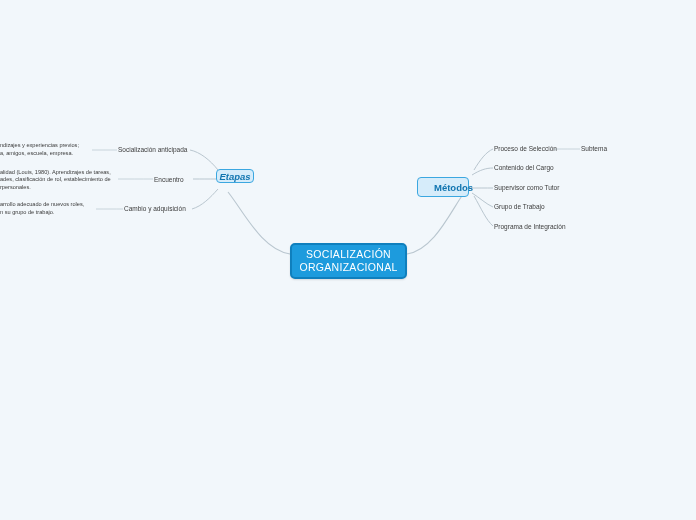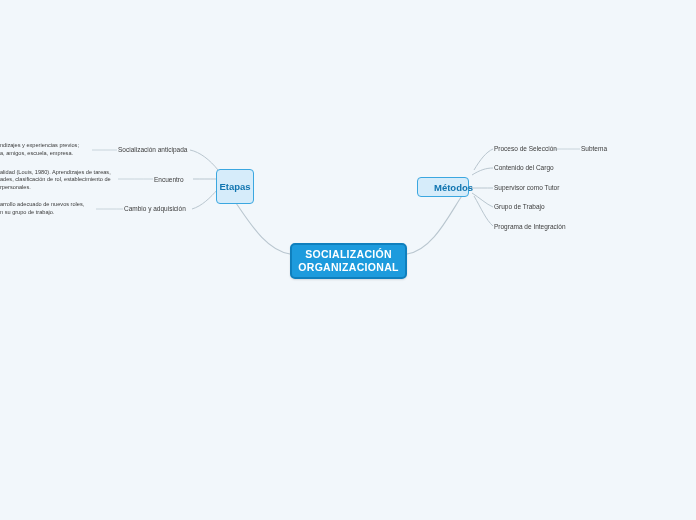--- a/index.html
+++ b/index.html
@@ -30,21 +30,21 @@
   .node {
     position: absolute;
     box-sizing: border-box;
   }
   
   .node-central {
     background: #1d9bdd;
     border: 2px solid #0f7fbd;
     border-radius: 5px;
     color: #ffffff;
-    font-weight: bold;
+    font-weight: normal;
     font-size: 10.5px;
     line-height: 13px;
     letter-spacing: 0.3px;
     text-align: center;
     display: flex;
     align-items: center;
     justify-content: center;
     padding: 6px 10px;
     box-shadow: 0 1px 2px rgba(0,0,0,0.12);
   }
@@ -109,21 +109,21 @@
     <path d="M 554 149 C 564 149 572 149 580 149" stroke="#c3cfd7" stroke-width="0.9" fill="none"></path>
   </svg>
 
   <div class="node node-central" style="left:290px; top:243px; width:117px; height:36px;">
     <div>
       <div>SOCIALIZACIÓN</div>
       <div>ORGANIZACIONAL</div>
     </div>
   </div>
 
-  <div class="node node-l1" style="left:216px; top:169px; width:38px; height:35px;">
+  <div class="node node-l1" style="left:216px; top:169px; width:38px; height:14px;font-style:italic;">
     <span>Etapas</span>
   </div>
 
   <div class="node node-l2" style="left:118px; top:144px; width:75px; height:11px;">
     <span>Socialización anticipada</span>
   </div>
 
   <div class="node node-l2" style="left:154px; top:174px; width:40px; height:11px;">
     <span>Encuentro</span>
   </div>

